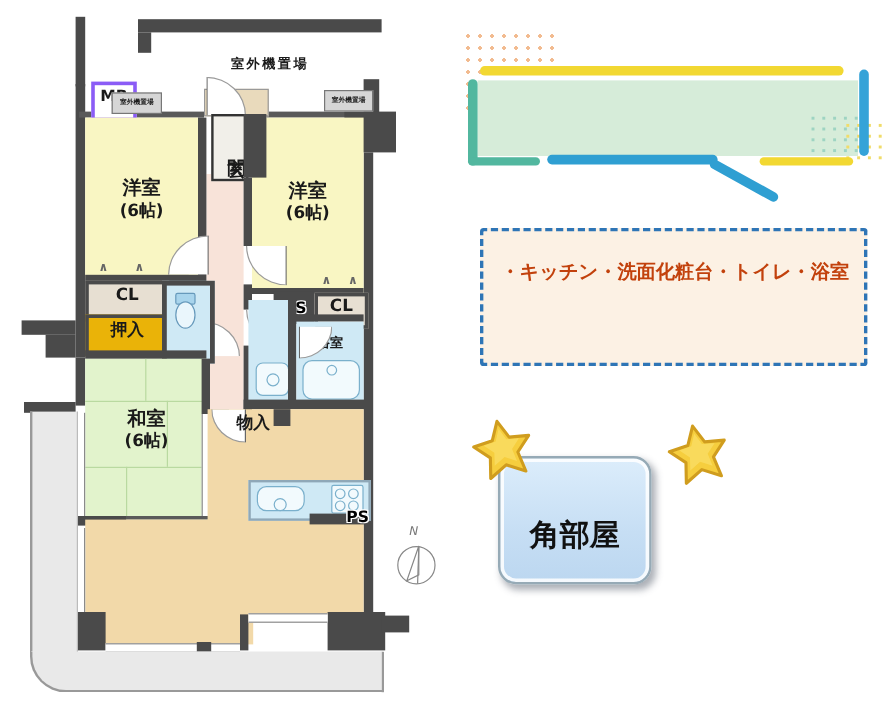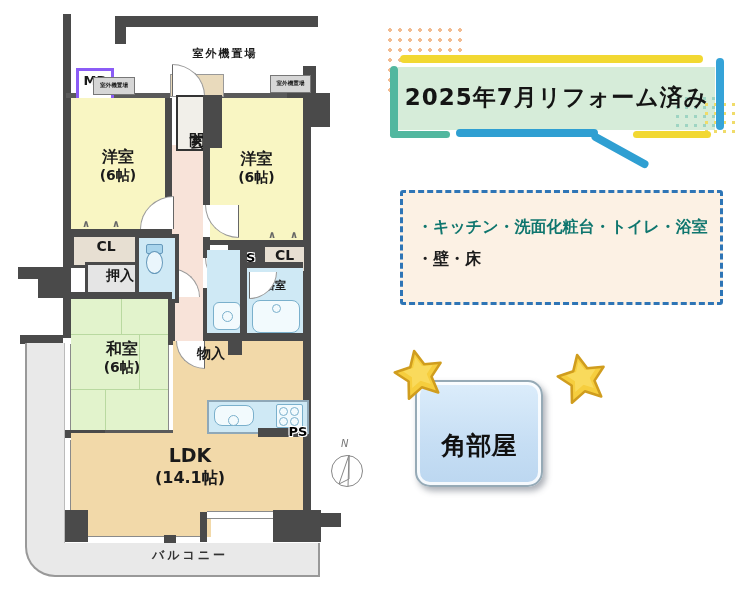--- a/index.html
+++ b/index.html
@@ -93,21 +93,21 @@
   <div class="arc bl" style="left:205px;top:205px;width:32px;height:32px;"></div>
   <div class="arc bl" style="left:205px;top:258px;width:30px;height:30px;"></div>
   <div class="arc tr" style="left:170px;top:268px;width:28px;height:28px;"></div>
 
   <div class="wall" style="left:71px;top:229px;width:94px;height:7px;"></div>
   <div class="chev" style="left:82px;top:218px;">∧</div>
   <div class="chev" style="left:112px;top:218px;">∧</div>
   <div class="abs" style="left:71px;top:234px;width:64px;height:28px;background:#e7dfd2;border:3px solid #4a4a4a;">
     <div class="room-label" style="left:0;top:2px;width:100%;font-size:14px;">CL</div>
   </div>
-  <div class="abs" style="left:85px;top:262px;width:64px;height:29px;background:#e5e5e5;border:3px solid #4a4a4a;">
+  <div class="abs" style="left:71px;top:262px;width:64px;height:29px;background:#eab308;border:3px solid #4a4a4a;">
     <div class="room-label" style="left:0;top:3px;width:100%;font-size:14px;">押入</div>
   </div>
   <div class="abs" style="left:135px;top:234px;width:36px;height:61px;background:#cfe9f5;border:4px solid #4a4a4a;">
     <div class="toilet-tank" style="left:7px;top:6px;width:15px;height:8px;"></div>
     <div class="toilet-bowl" style="left:7px;top:13px;width:15px;height:21px;"></div>
   </div>
 
   <div class="wall" style="left:210px;top:240px;width:93px;height:5px;"></div>
   <div class="chev" style="left:268px;top:229px;">∧</div>
   <div class="chev" style="left:290px;top:229px;">∧</div>
@@ -146,24 +146,20 @@
   <div class="vwin" style="left:168px;top:345px;width:5px;height:85px;"></div>
   <div class="vwin" style="left:63px;top:344px;width:6px;height:86px;"></div>
   <div class="wall" style="left:63px;top:430px;width:42px;height:8px;"></div>
   <div class="thinwall" style="left:105px;top:430px;width:70px;height:3px;"></div>
 
   <div class="room" style="left:173px;top:341px;width:130px;height:171px;background:#f2d9a9;"></div>
   <div class="room" style="left:71px;top:433px;width:140px;height:104px;background:#f2d9a9;"></div>
   <div class="wall" style="left:228px;top:341px;width:14px;height:14px;"></div>
   <div class="arc bl" style="left:176px;top:341px;width:27px;height:27px;"></div>
   <div class="room-label" style="left:186px;top:346px;width:50px;font-size:14px;">物入</div>
-  <div class="room-label" style="left:120px;top:445px;width:140px;font-size:19px;">
-    <span>LDK</span><br>
-    <span style="font-size:16px;font-weight:600;">(14.1帖)</span>
-  </div>
 
   <div class="abs" style="left:207px;top:400px;width:98px;height:30px;background:#cfe9f5;border:2px solid #8fa8b8;">
     <div class="fixture" style="left:5px;top:3px;width:38px;height:19px;border-radius:8px;">
       <div class="burner" style="left:13px;top:9px;width:9px;height:9px;"></div>
     </div>
     <div class="fixture" style="left:67px;top:2px;width:25px;height:22px;border-radius:2px;">
       <div class="burner" style="left:2px;top:2px;width:7px;height:7px;"></div>
       <div class="burner" style="left:13px;top:2px;width:7px;height:7px;"></div>
       <div class="burner" style="left:2px;top:12px;width:7px;height:7px;"></div>
       <div class="burner" style="left:13px;top:12px;width:7px;height:7px;"></div>
@@ -176,21 +172,20 @@
   <div class="wall" style="left:273px;top:510px;width:48px;height:32px;"></div>
   <div class="wall" style="left:318px;top:513px;width:23px;height:14px;"></div>
   <div class="win" style="left:88px;top:536px;width:112px;height:6px;"></div>
   <div class="wall" style="left:164px;top:535px;width:12px;height:8px;"></div>
   <div class="wall" style="left:200px;top:512px;width:7px;height:30px;"></div>
   <div class="win" style="left:207px;top:511px;width:66px;height:6px;"></div>
   <div class="vwin" style="left:63px;top:440px;width:6px;height:70px;"></div>
 
   <div class="abs" style="left:25px;top:343px;width:37px;height:202px;background:#e9e9e9;border-left:2px solid #999;border-right:1px solid #bbb;"></div>
   <div class="abs" style="left:25px;top:543px;width:291px;height:32px;background:#e9e9e9;border-left:2px solid #999;border-bottom:2px solid #999;border-right:2px solid #999;border-bottom-left-radius:30px;"></div>
-  <div class="room-label" style="left:120px;top:549px;width:140px;font-size:12px;font-weight:600;letter-spacing:3px;color:#333;">バルコニー</div>
 
   <div class="abs" style="left:327px;top:440px;width:40px;height:52px;">
     <svg width="40" height="52" viewBox="0 0 40 52">
       <circle cx="20" cy="31" r="15.5" fill="none" stroke="#888" stroke-width="1"></circle>
       <path d="M22 15 L12 44 L22 39 Z" fill="none" stroke="#888" stroke-width="1"></path>
       <line x1="22" y1="15" x2="21" y2="46.5" stroke="#888" stroke-width="1"></line>
     </svg>
     <div class="abs" style="left:14px;top:-2px;font-size:10px;color:#777;font-style:italic;">N</div>
   </div>
 
@@ -198,25 +193,23 @@
   <div class="abs" style="left:398px;top:67px;width:317px;height:63px;background:#d6ecd9;"></div>
   <div class="dots-teal" style="left:673px;top:94px;width:42px;height:34px;"></div>
   <div class="dots-yellow" style="left:702px;top:100px;width:36px;height:36px;"></div>
   <div class="accentbar" style="left:400px;top:55px;width:303px;height:8px;background:#f2d832;"></div>
   <div class="accentbar" style="left:716px;top:58px;width:8px;height:72px;background:#35a3d8;"></div>
   <div class="accentbar" style="left:390px;top:66px;width:8px;height:72px;background:#52b79f;"></div>
   <div class="accentbar" style="left:390px;top:131px;width:60px;height:7px;background:#52b79f;"></div>
   <div class="accentbar" style="left:456px;top:129px;width:142px;height:8px;background:#2f9fd2;"></div>
   <div class="accentbar" style="left:592px;top:131px;width:64px;height:8px;background:#2f9fd2;transform:rotate(29deg);transform-origin:left center;"></div>
   <div class="accentbar" style="left:633px;top:131px;width:78px;height:7px;background:#f2d832;"></div>
-  <div class="abs" style="left:398px;top:82px;width:317px;text-align:center;font-size:23px;font-weight:800;color:#141414;letter-spacing:1px;">2025年7月リフォーム済み</div>
 
   <div class="abs" style="left:400px;top:190px;width:317px;height:109px;background:#fcf1e4;border:3px dashed #2e75b6;border-radius:3px;">
-    <div class="abs" style="left:14px;top:24px;width:295px;font-size:16px;color:#0f766e;font-weight:600;">・キッチン・洗面化粧台・トイレ・浴室</div>
-    <div class="abs" style="left:14px;top:56px;width:295px;font-size:16px;color:#1c1c1c;font-weight:600;">・壁・床</div>
+    <div class="abs" style="left:14px;top:24px;width:295px;font-size:16px;color:#c2410c;font-weight:600;">・キッチン・洗面化粧台・トイレ・浴室</div>
   </div>
 
   <div class="badge" style="left:415px;top:380px;width:124px;height:103px;">
     <div class="badge-text" style="font-size:25px;margin-top:24px;">角部屋</div>
   </div>
   <div class="abs" style="left:393px;top:348px;width:52px;height:52px;transform:rotate(-12deg);">
     <svg width="52" height="52" viewBox="0 0 40 40">
       <polygon points="20,2 25.5,13.5 38,15 29,24 31.5,37 20,30.5 8.5,37 11,24 2,15 14.5,13.5" fill="#f6ce3e" stroke="#d09d1e" stroke-width="2" stroke-linejoin="round"></polygon>
       <polygon points="20,7 23.5,14.5 31.5,15.6 25.8,21.3 27.3,29.5 20,25.4 12.7,29.5 14.2,21.3 8.5,15.6 16.5,14.5" fill="#fbe06a" opacity="0.7"></polygon>
     </svg>

